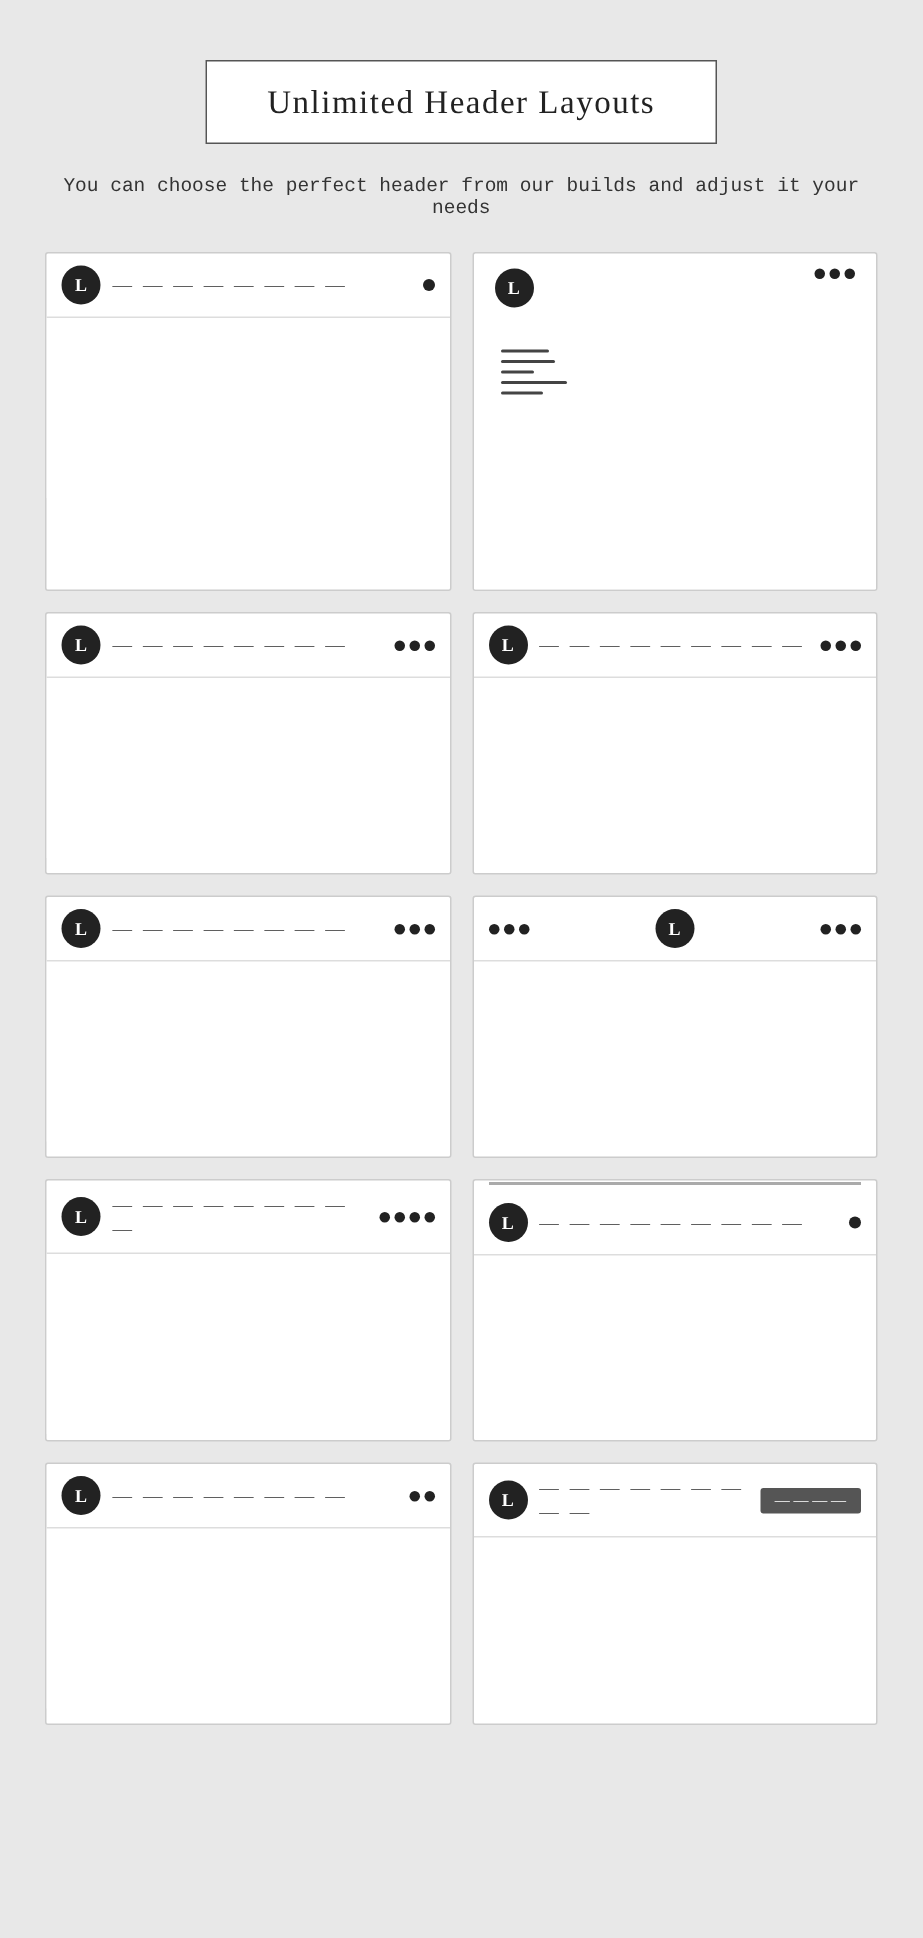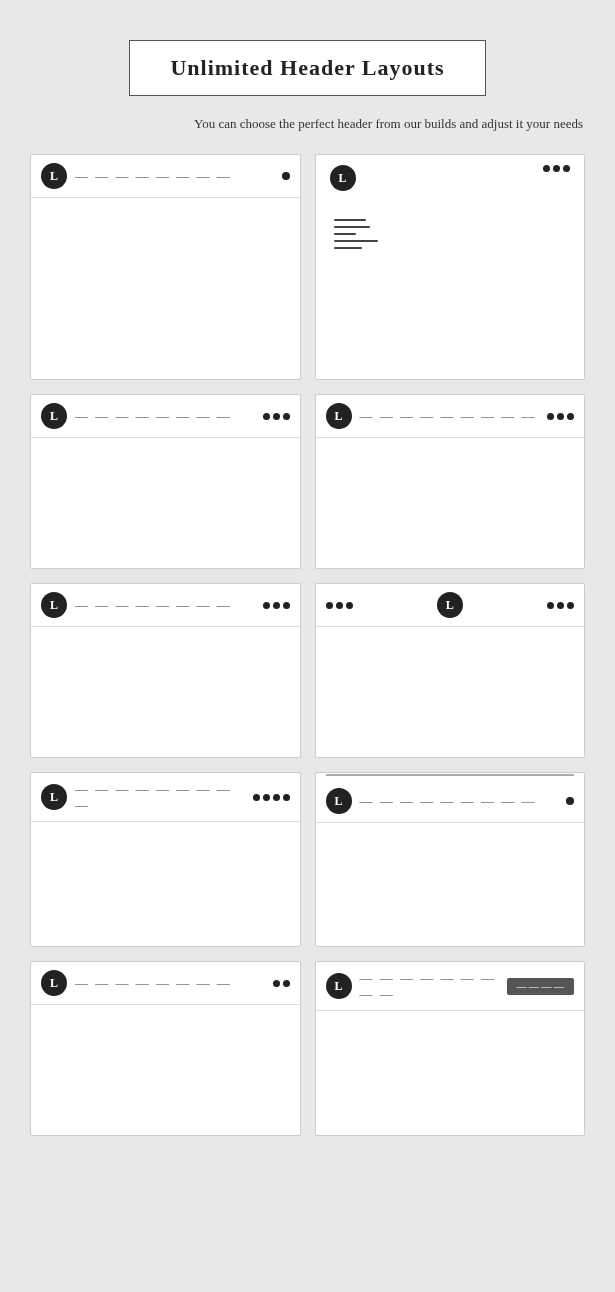--- a/index.html
+++ b/index.html
@@ -18,31 +18,32 @@
     }
 
     .page-title-box {
       border: 1px solid #555;
       padding: 14px 40px;
       background: #fff;
     }
 
     .page-title {
       font-size: 22px;
-      font-weight: bold;
+      font-weight: normal;
       letter-spacing: 1px;
       color: #222;
     }
 
     .subtitle {
-      text-align: right;
+      text-align: center;
       font-size: 13px;
       color: #333;
       margin-bottom: 22px;
       padding: 0 2px;
+      font-family: Liberation Mono, monospace;
     }
 
     .grid {
       display: grid;
       grid-template-columns: 1fr 1fr;
       gap: 14px;
     }
 
     .card {
       background: #fff;

